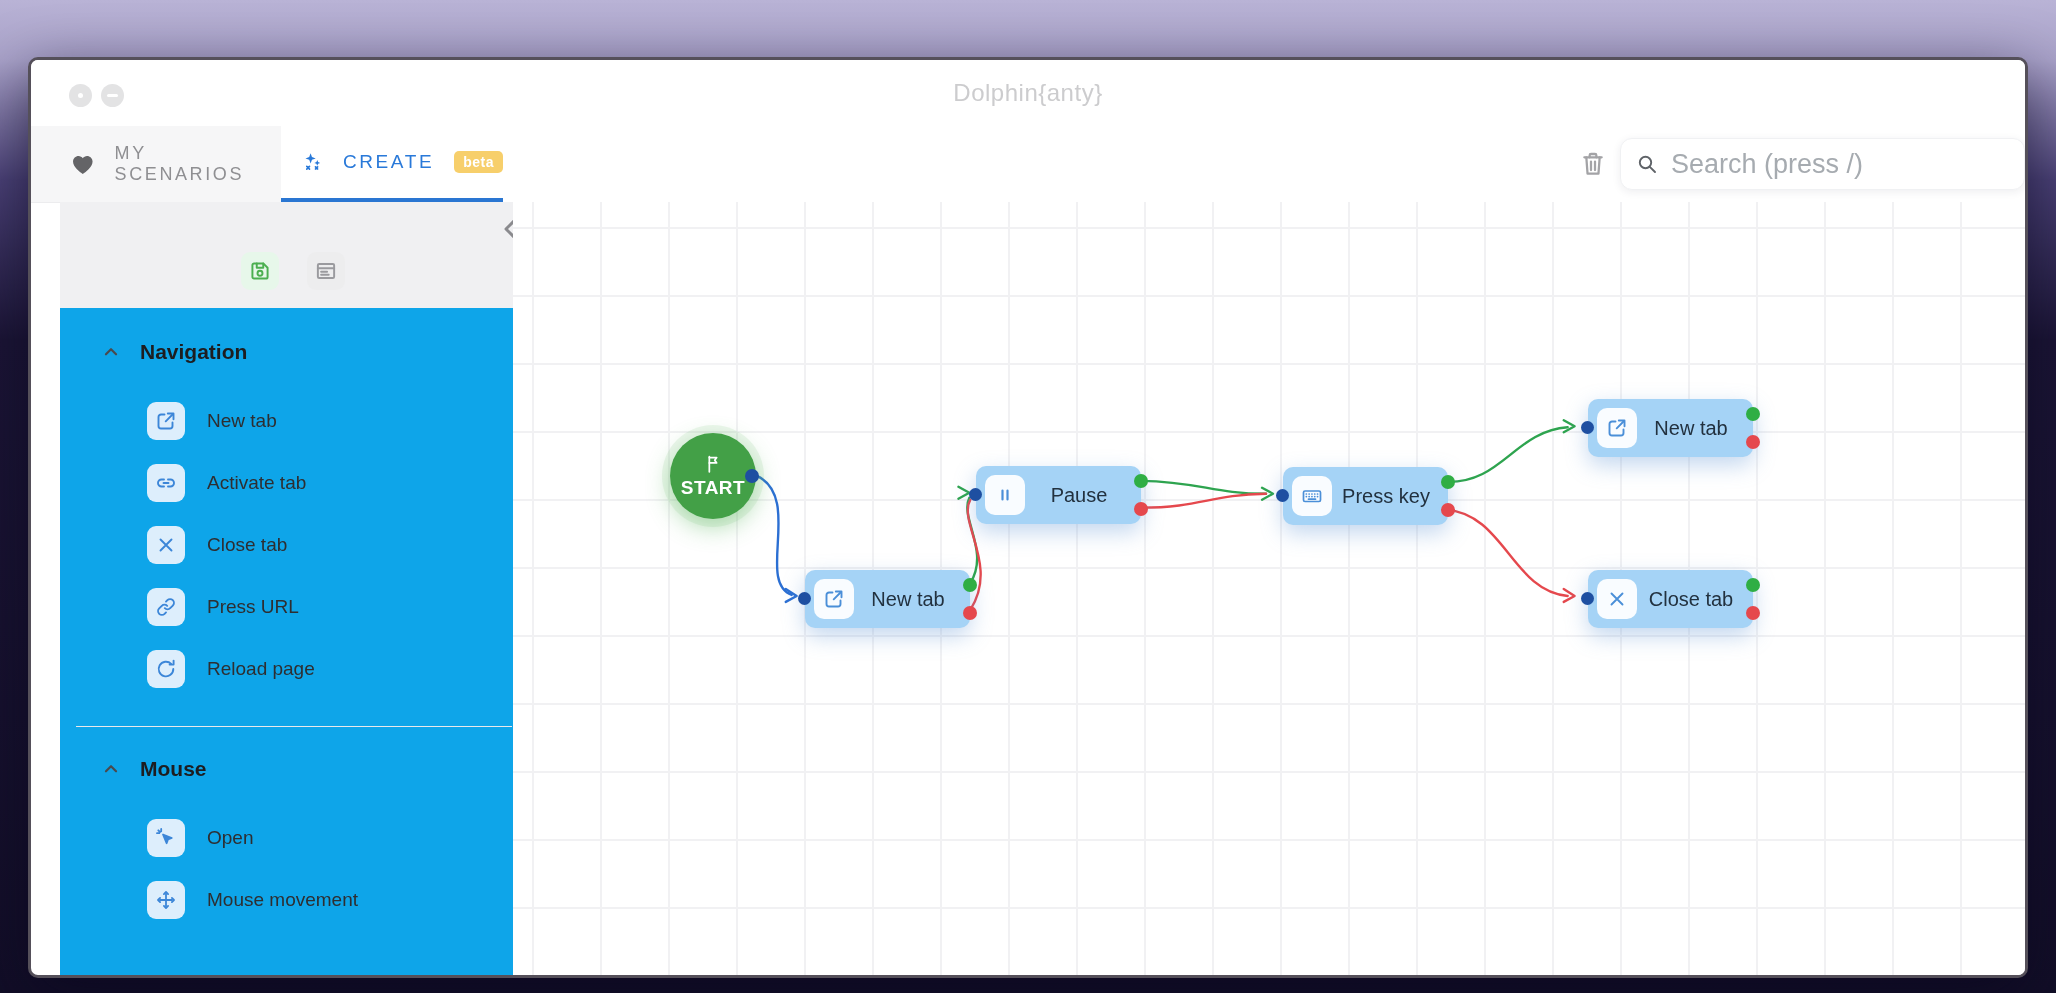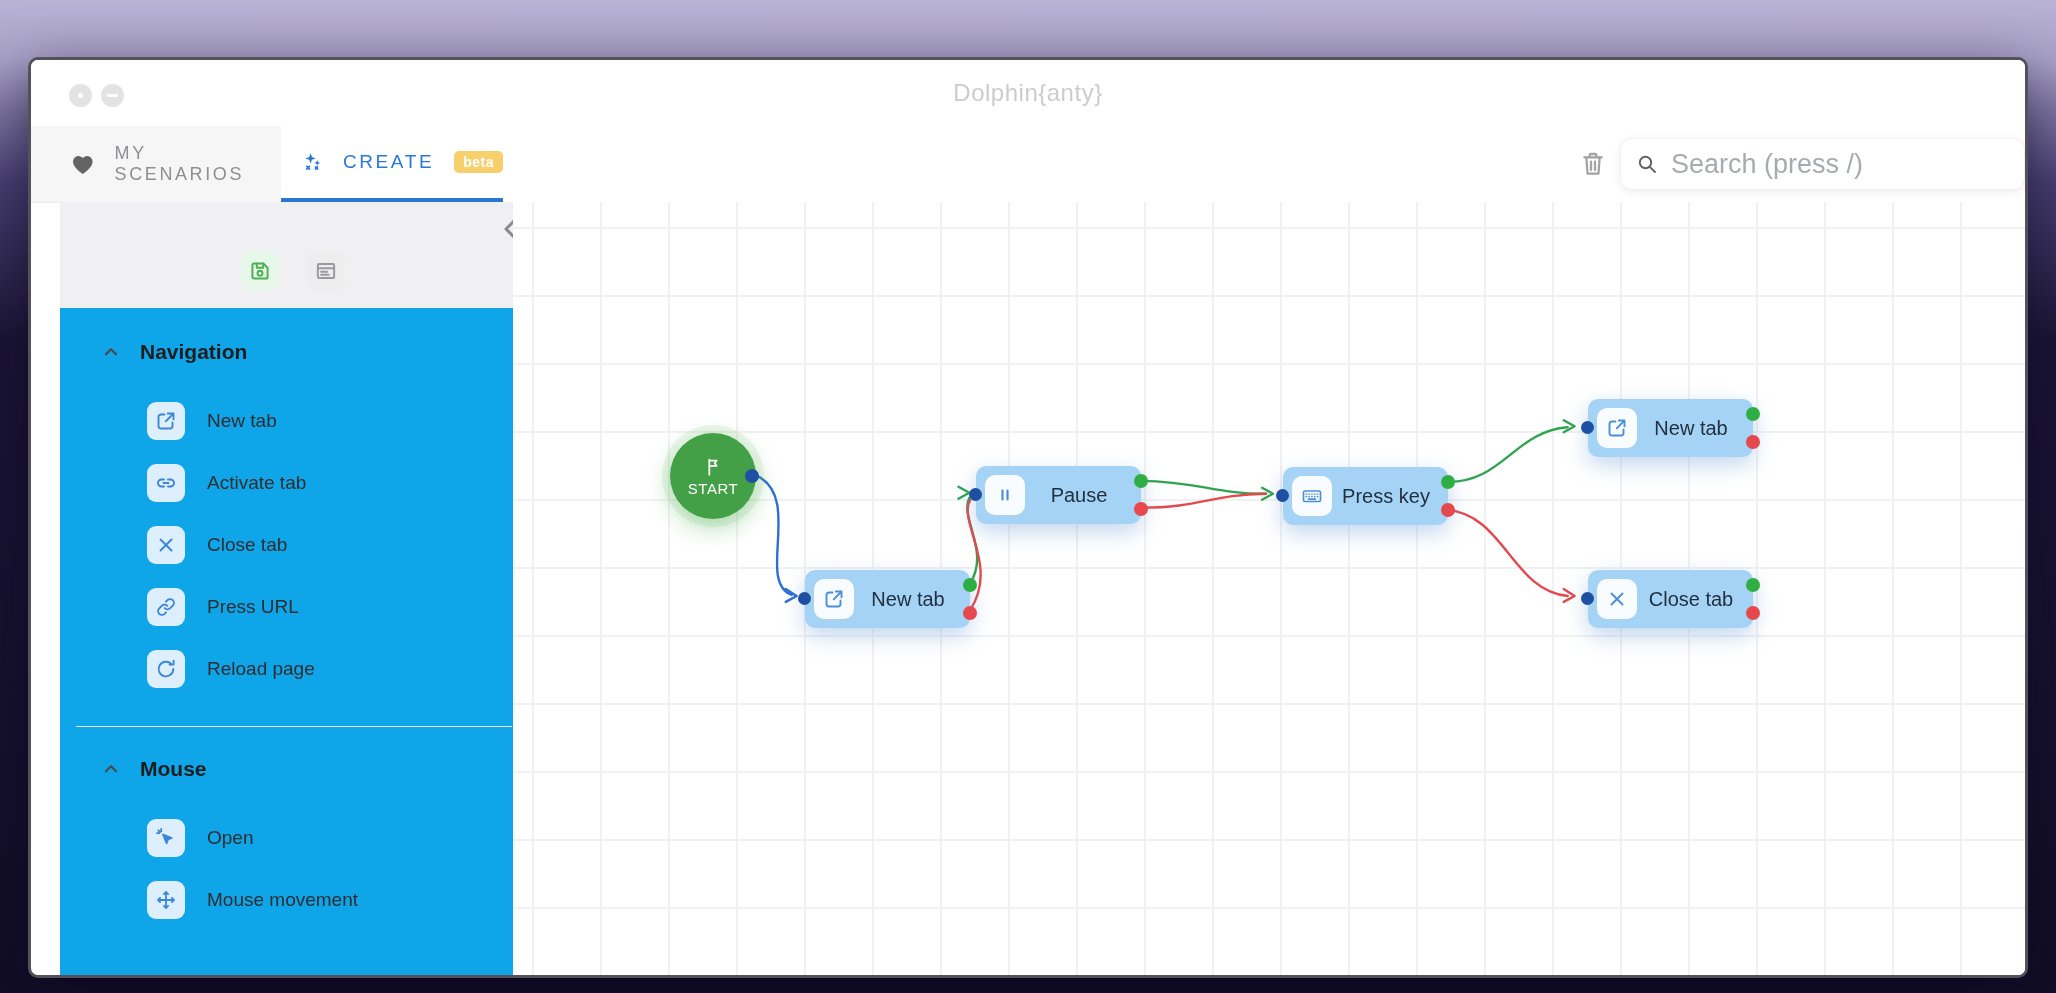--- a/index.html
+++ b/index.html
@@ -66,21 +66,21 @@
   .node.action{width:165px;height:58px;border-radius:10px;background:#a5d3f6;
     box-shadow:0 8px 22px rgba(96,150,214,.38);display:flex;align-items:center;padding:0 8px 0 9px;}
   .node.action .nicon{width:40px;height:40px;border-radius:10px;background:rgba(255,255,255,.93);color:#4b8fd8;
     display:flex;align-items:center;justify-content:center;flex:none;}
   .node.action .nicon svg{width:24px;height:24px;}
   .node.action .nlabel{flex:1;text-align:center;font-size:20px;color:#22313f;}
   .node.start{width:86px;height:86px;border-radius:50%;background:#43a047;color:#fff;
     display:flex;flex-direction:column;align-items:center;justify-content:center;gap:2px;
     box-shadow:0 0 0 8px rgba(105,190,110,.12),0 8px 24px rgba(76,175,80,.45);}
   .node.start svg{width:22px;height:22px;}
-  .node.start .nlabel{font-size:15px;font-weight:400;letter-spacing:.5px;}
+  .node.start .nlabel{font-size:19px;font-weight:700;letter-spacing:.5px;}
   .port{position:absolute;border-radius:50%;}
   .port.pin{width:13px;height:13px;left:-7px;top:22px;background:#1e4fa1;}
   .port.pgreen{width:14px;height:14px;right:-7px;top:8px;background:#2fae44;}
   .port.pred{width:14px;height:14px;right:-7px;top:36px;background:#e5484d;}
   .port.pstart{width:14px;height:14px;right:-3px;top:36px;background:#1e4fa1;}
   svg.sic{display:block;}
 </style>
 </head>
 <body>
 

